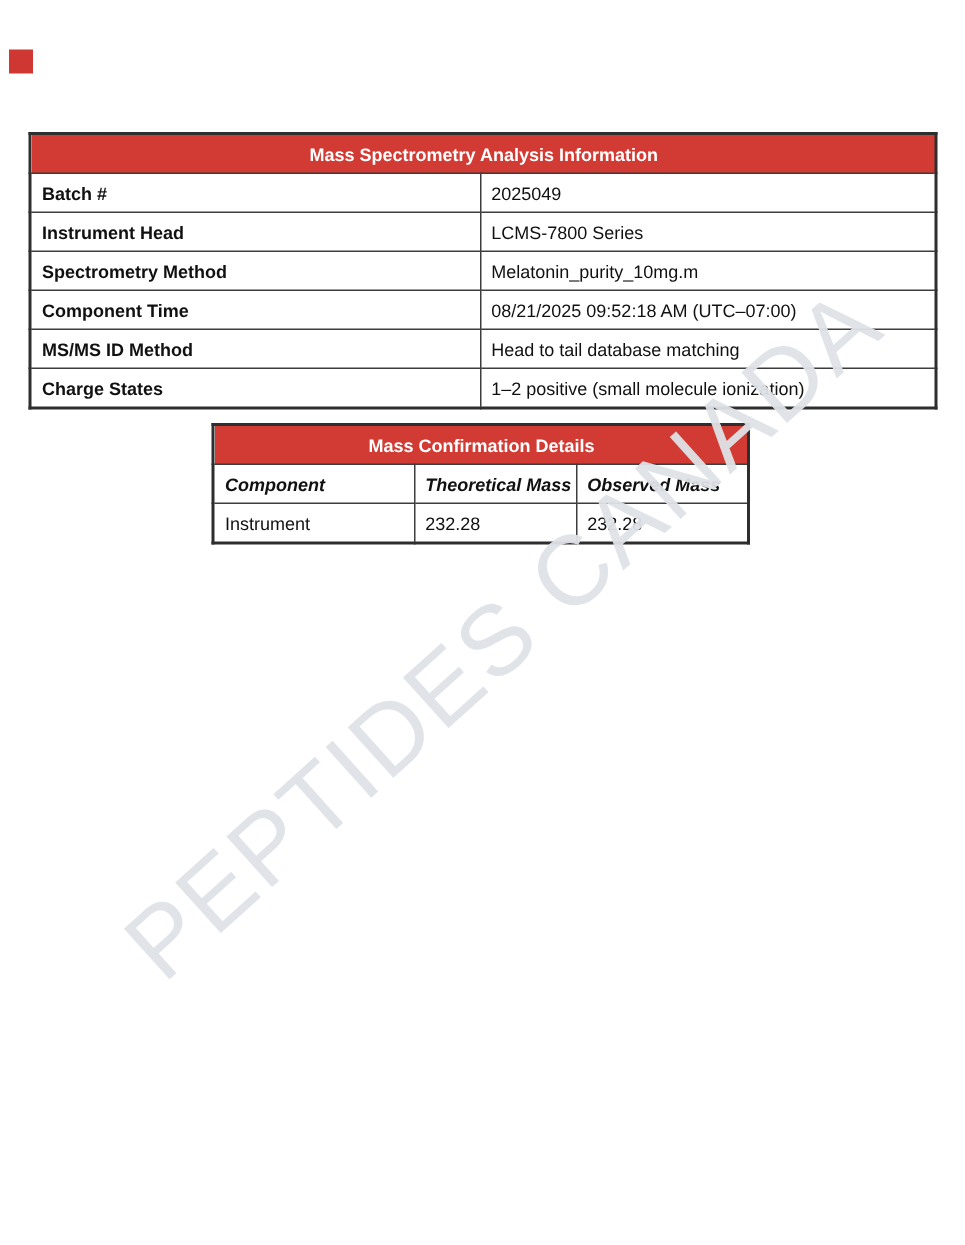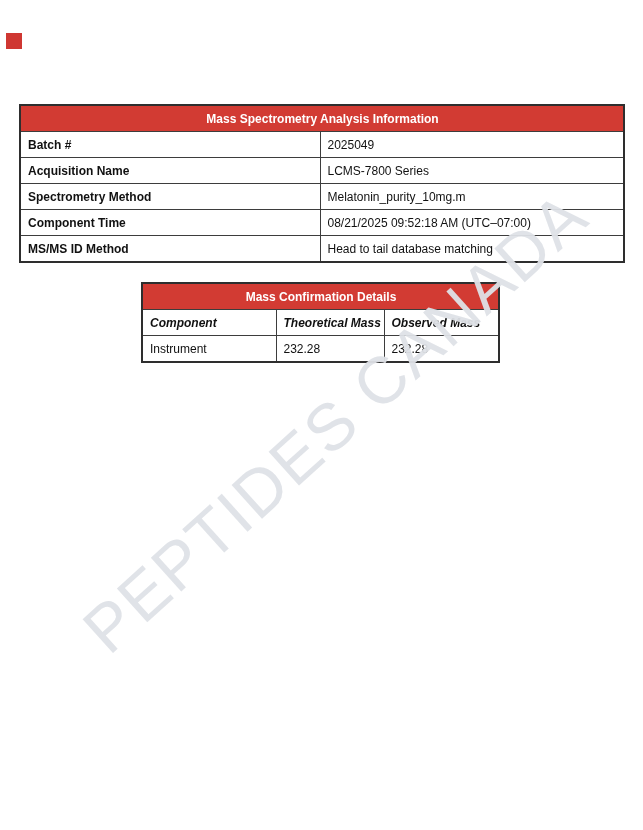--- a/index.html
+++ b/index.html
@@ -51,21 +51,21 @@
     font-weight: bold;
     text-align: center;
     font-size: 12.5px;
     height: 24px;
   }
   td.lbl { font-weight: bold; margin-left: 36px; }
   td.colhead { font-weight: bold; font-style: italic; }
 
   #ms-table {
     left: 19px;
-    top: 104px;
+    top: 88px;
     width: 604px;
     padding-left: 28px;
   }
   #mc-table {
     left: 141px;
     top: 282px;
     width: 357px;
   }
 
   .watermark {
@@ -102,34 +102,38 @@
     </colgroup>
     <tbody>
       <tr>
         <td class="hdr" colspan="2">Mass Spectrometry Analysis Information</td>
       </tr>
       <tr>
         <td class="lbl">Batch #</td>
         <td>2025049</td>
       </tr>
       <tr>
-        <td class="lbl">Acquisition Name</td>
+        <td class="lbl">Instrument Head</td>
         <td>LCMS-7800 Series</td>
       </tr>
       <tr>
         <td class="lbl">Spectrometry Method</td>
         <td>Melatonin_purity_10mg.m</td>
       </tr>
       <tr>
         <td class="lbl">Component Time</td>
         <td>08/21/2025 09:52:18 AM (UTC–07:00)</td>
       </tr>
       <tr>
         <td class="lbl">MS/MS ID Method</td>
         <td>Head to tail database matching</td>
+      </tr>
+      <tr>
+        <td class="lbl">Charge States</td>
+        <td>1–2 positive (small molecule ionization)</td>
       </tr>
     </tbody>
   </table>
 
   <table class="tbl" id="mc-table">
     <colgroup>
       <col style="width:134px">
       <col style="width:108px">
       <col style="width:115px">
     </colgroup>

